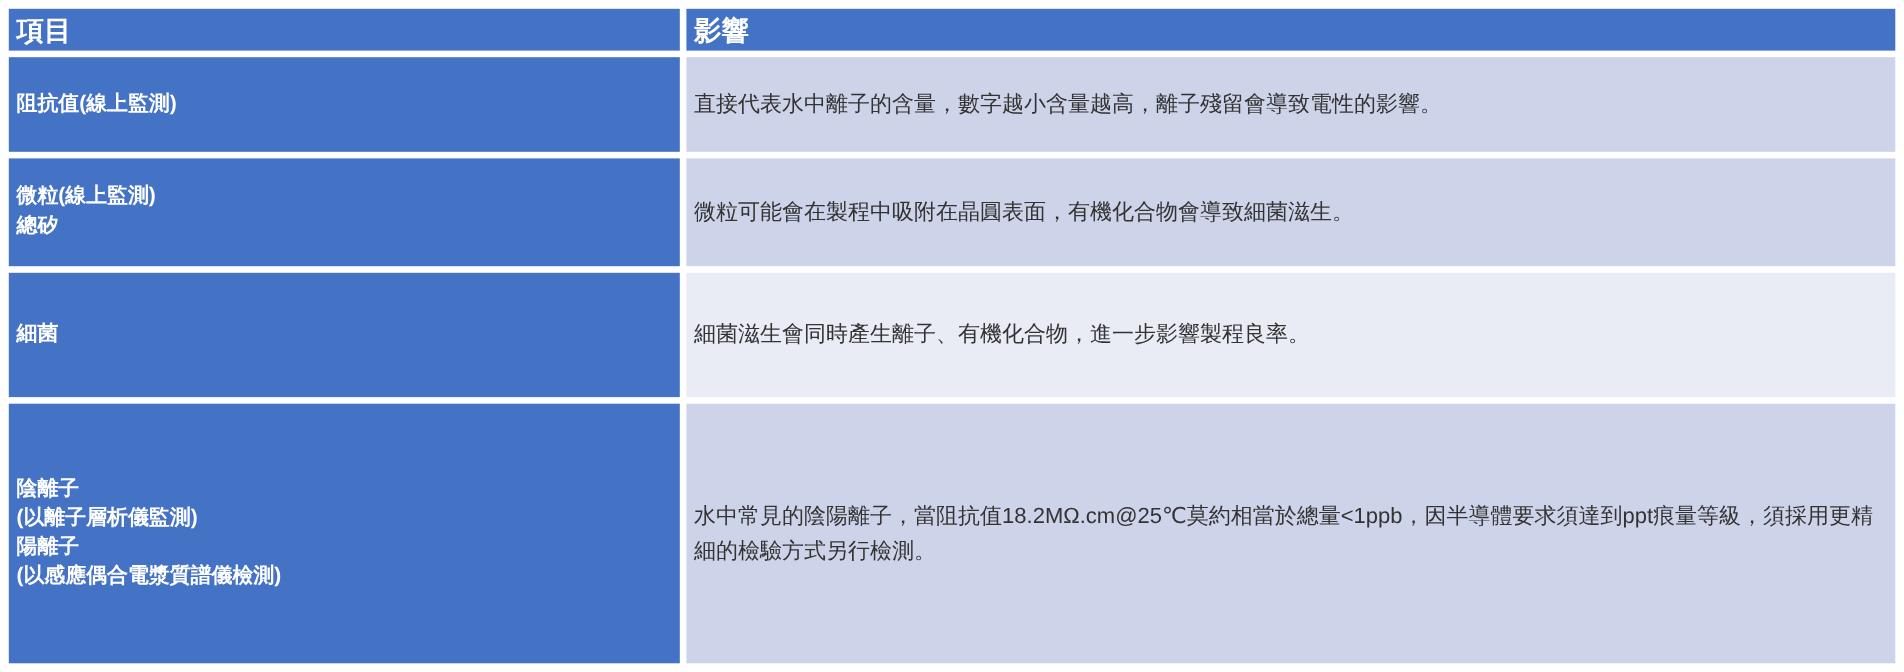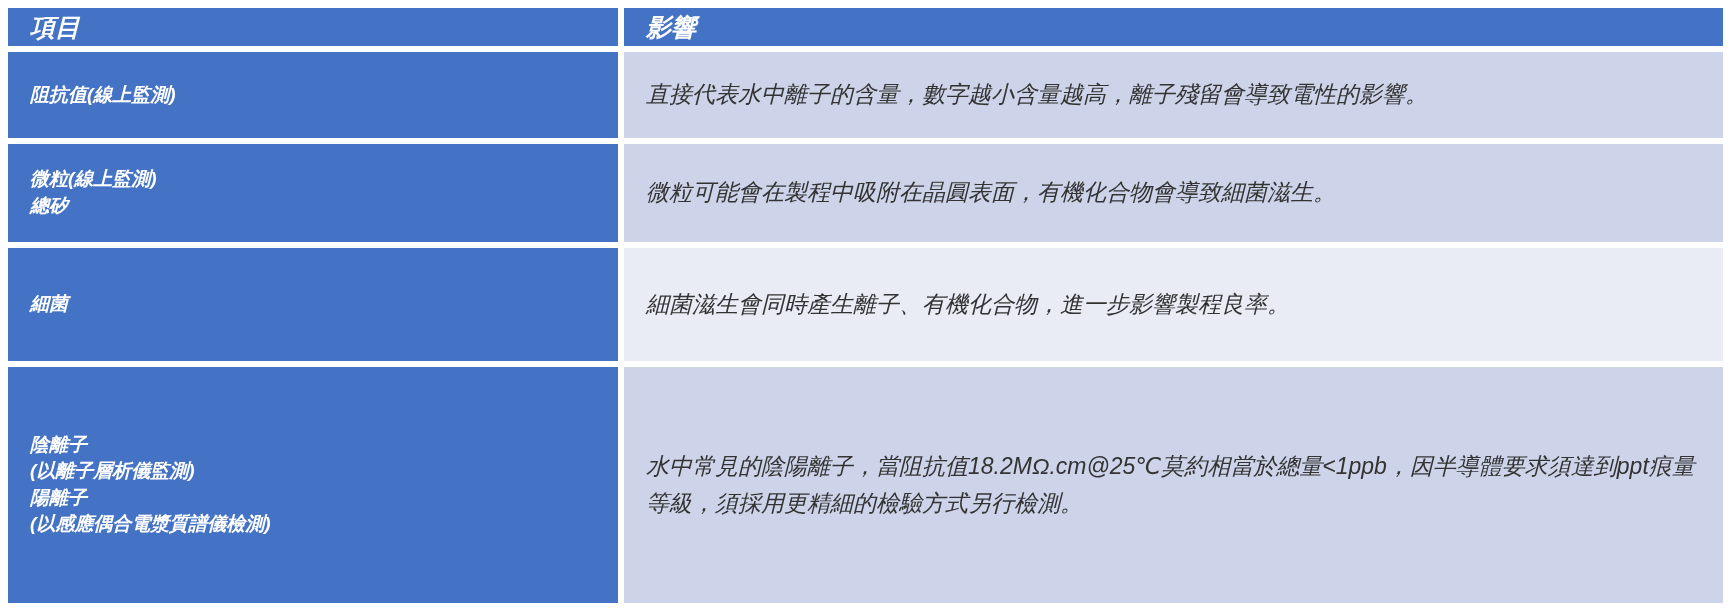--- a/index.html
+++ b/index.html
@@ -20,22 +20,21 @@
     width: 100%;
     height: 100%;
     table-layout: fixed;
     border-collapse: separate;
     border-spacing: 6px;
   }
   th, td {
     box-sizing: border-box;
     vertical-align: middle;
     text-align: left;
-    padding: 0 22px;
-    font-style: italic;
+    padding: 0 7px;
   }
   tr.header-row { height: 38px; }
   tr.rh-0 { height: 70px; }
   tr.rh-1 { height: 130px; }
   tr.rh-2 { height: 80px; border-radius: 26px; }
   tr.rh-3 { height: 92px; }
   tr.rh-4 { height: 193px; }
 
   th.header-cell {
     background: var(--header-bg, #4472c4);
@@ -46,21 +45,21 @@
   td.item-cell {
     background: var(--item-bg, #4472c4);
     color: var(--item-text, #ffffff);
     font-size: 19px;
     font-weight: bold;
     line-height: 1.4;
   }
   td.item-cell .line { display: block; }
   td.impact-cell {
     color: var(--impact-text, #333333);
-    font-size: 23px;
+    font-size: 20px;
     font-weight: normal;
     line-height: 1.6;
   }
   td.band-a { background: var(--band-a-bg, #cdd4e9); }
   td.band-b { background: var(--band-b-bg, #e9ebf5); }
 </style>
 </head>
 <body>
 
 <div class="page">

